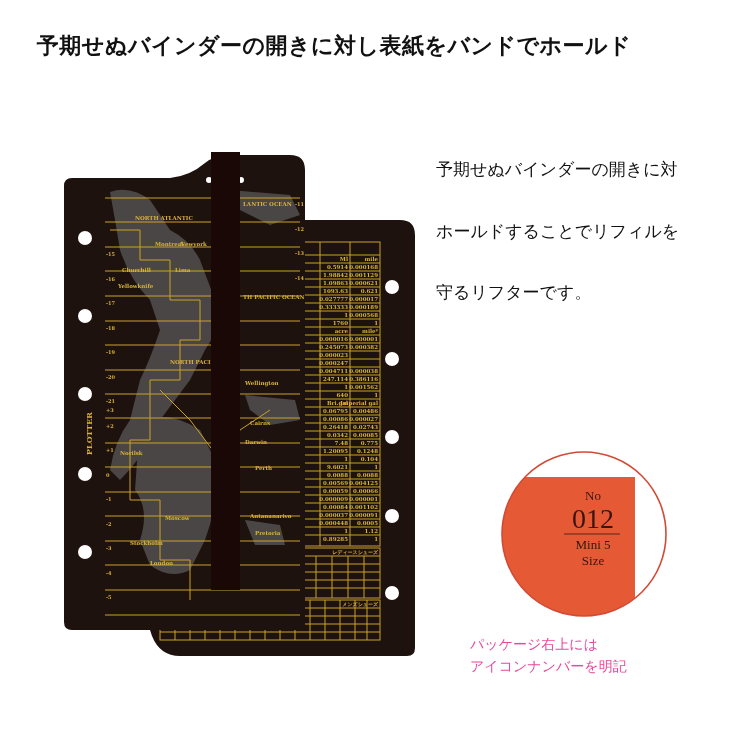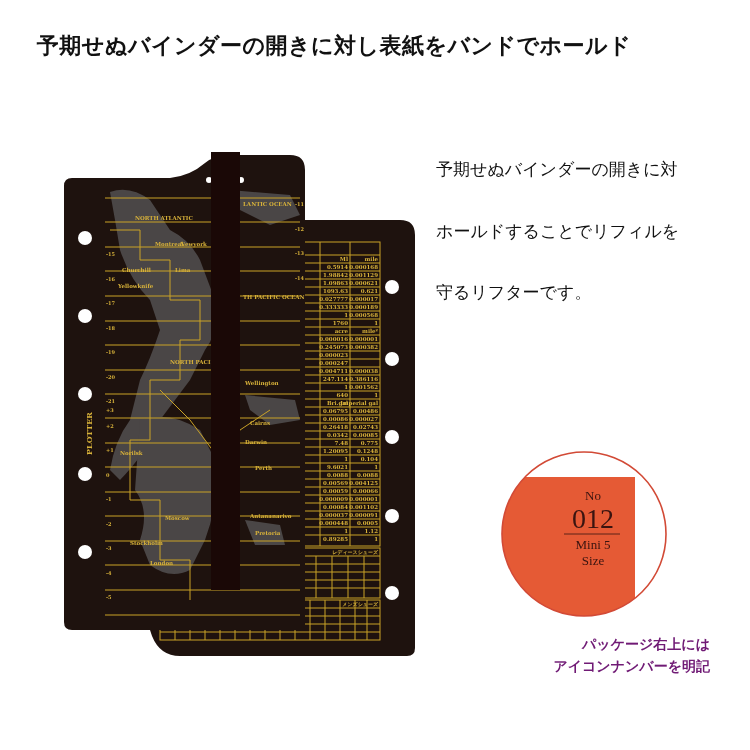--- a/index.html
+++ b/index.html
@@ -1,21 +1,21 @@
 <!DOCTYPE html>
 <html><head>
 <meta charset="utf-8">
 <style>
   html,body{margin:0;padding:0;background:#ffffff;}
   body{width:750px;height:750px;position:relative;overflow:hidden;font-family:"DejaVu Sans","Liberation Sans",sans-serif;}
   .headline{position:absolute;left:0;top:31px;width:622px;text-align:center;font-size:22px;font-weight:bold;color:#111;letter-spacing:0.5px;padding-left:23px;}
   .desc{position:absolute;left:436px;top:125px;width:290px;font-size:17px;line-height:33.5px;color:#111;font-weight:500;}
   .desc div{white-space:nowrap;margin-top:28px;}
   .stage{position:absolute;left:0;top:0;width:750px;height:750px;}
-  .badge-caption{position:absolute;left:470px;top:633px;width:240px;text-align:right;font-size:14px;line-height:22px;color:#701a75;font-weight:bold;}
+  .badge-caption{position:absolute;left:470px;top:633px;width:240px;text-align:left;font-size:14px;line-height:22px;color:#ec4899;font-weight:normal;}
   .badge-caption div{white-space:nowrap;}
   .gold{fill:none;stroke:#c9a227;stroke-width:1;}
   .goldt{fill:#d8b23a;font-family:"DejaVu Serif","Liberation Serif",serif;font-weight:bold;}
   .badge-text{font-family:"Liberation Serif","DejaVu Serif",serif;fill:#3a1410;}
 </style>
 </head>
 <body>
 
 <div class="headline">予期せぬバインダーの開きに対し表紙をバンドでホールド</div>
 

